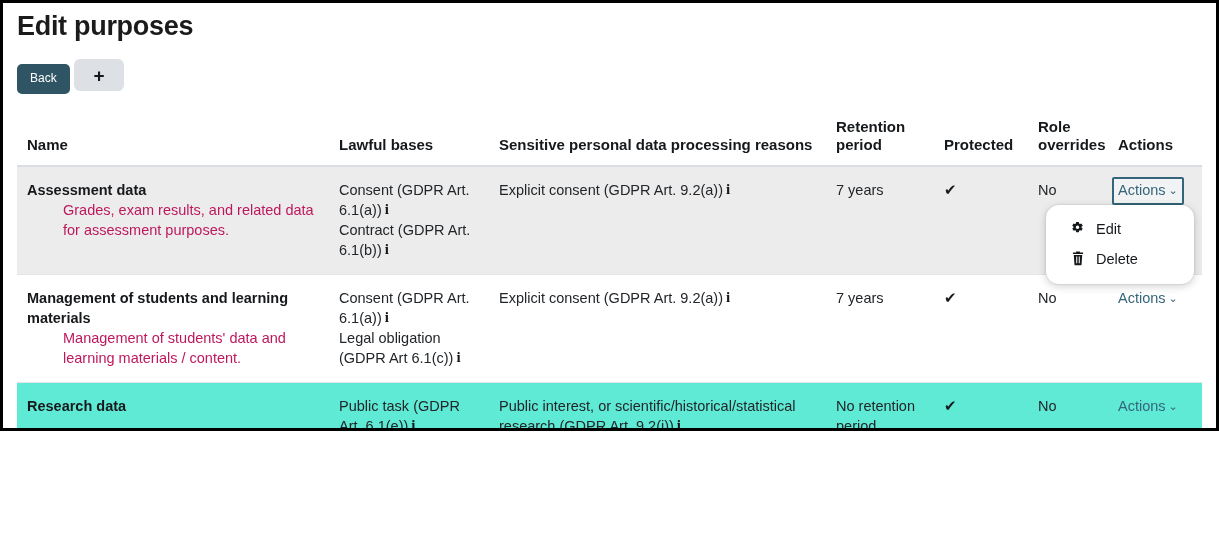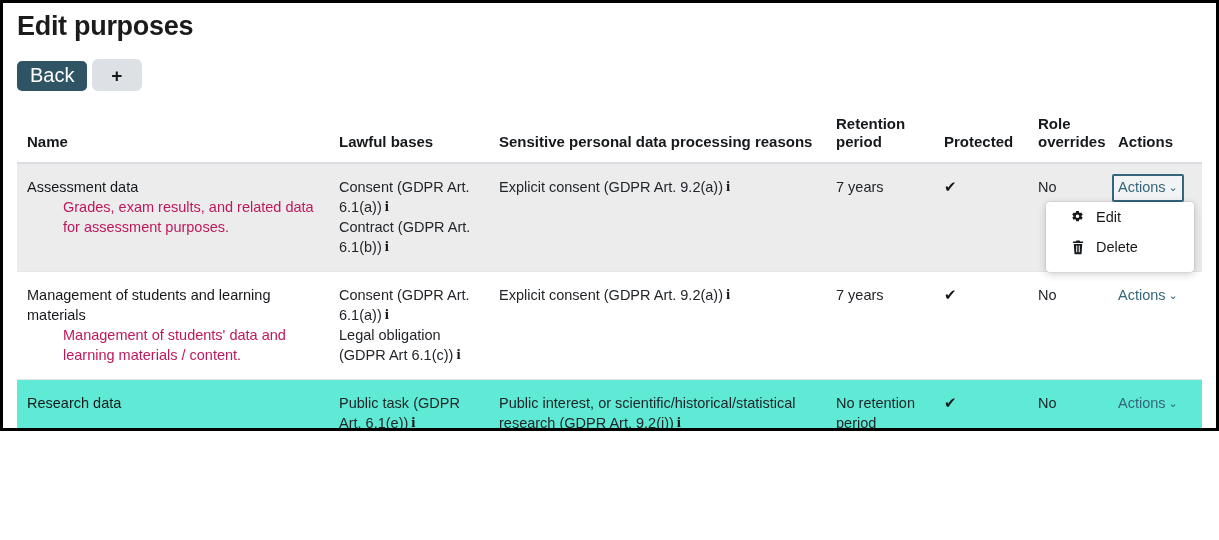--- a/index.html
+++ b/index.html
@@ -42,21 +42,21 @@
   
   .back-btn {
     display: inline-block;
     margin-top: 9px;
     padding: 6px 13px 7px 13px;
     background: #2f5463;
     color: #ffffff;
     border: none;
     border-radius: 5px;
     font-family: "Liberation Sans", sans-serif;
-    font-size: 20px;
+    font-size: 12px;
     line-height: 17px;
     cursor: pointer;
   }
 
   
   .intro {
     margin: 12px 0 0 0;
     font-size: 14.5px;
     line-height: 19px;
     color: #22262a;
@@ -115,21 +115,21 @@
 
   .col-name      { width: 312px; }
   .col-lawful    { width: 160px; }
   .col-sensitive { width: 337px; }
   .col-retention { width: 108px; }
   .col-protected { width: 94px;  }
   .col-roles     { width: 80px;  }
   .col-actions   { width: 94px;  }
 
   .cell-name-title {
-    font-weight: normal;
+    font-weight: bold;
     color: #16191c;
     display: block;
   }
   .cell-name-desc {
     display: block;
     color: #be185d;
     margin-left: 36px;
   }
   .basis-line { display: block; }
 
@@ -179,23 +179,23 @@
     background: #f2f3f4;
   }
 
   
   .dropdown-menu {
     position: absolute;
     top: 38px;
     right: 8px;
     width: 148px;
     background: #ffffff;
-    border-radius: 4px;
+    border-radius: 13px;
     box-shadow: 0 2px 9px rgba(0,0,0,0.20), 0 0 0 1px rgba(0,0,0,0.045);
-    padding: 0 0 10px 0;
+    padding: 9px 0 10px 0;
     z-index: 40;
   }
   .menu-item {
     display: flex;
     align-items: center;
     gap: 11px;
     padding: 4px 0 4px 24px;
     font-size: 14.5px;
     color: #16191c;
     cursor: pointer;

